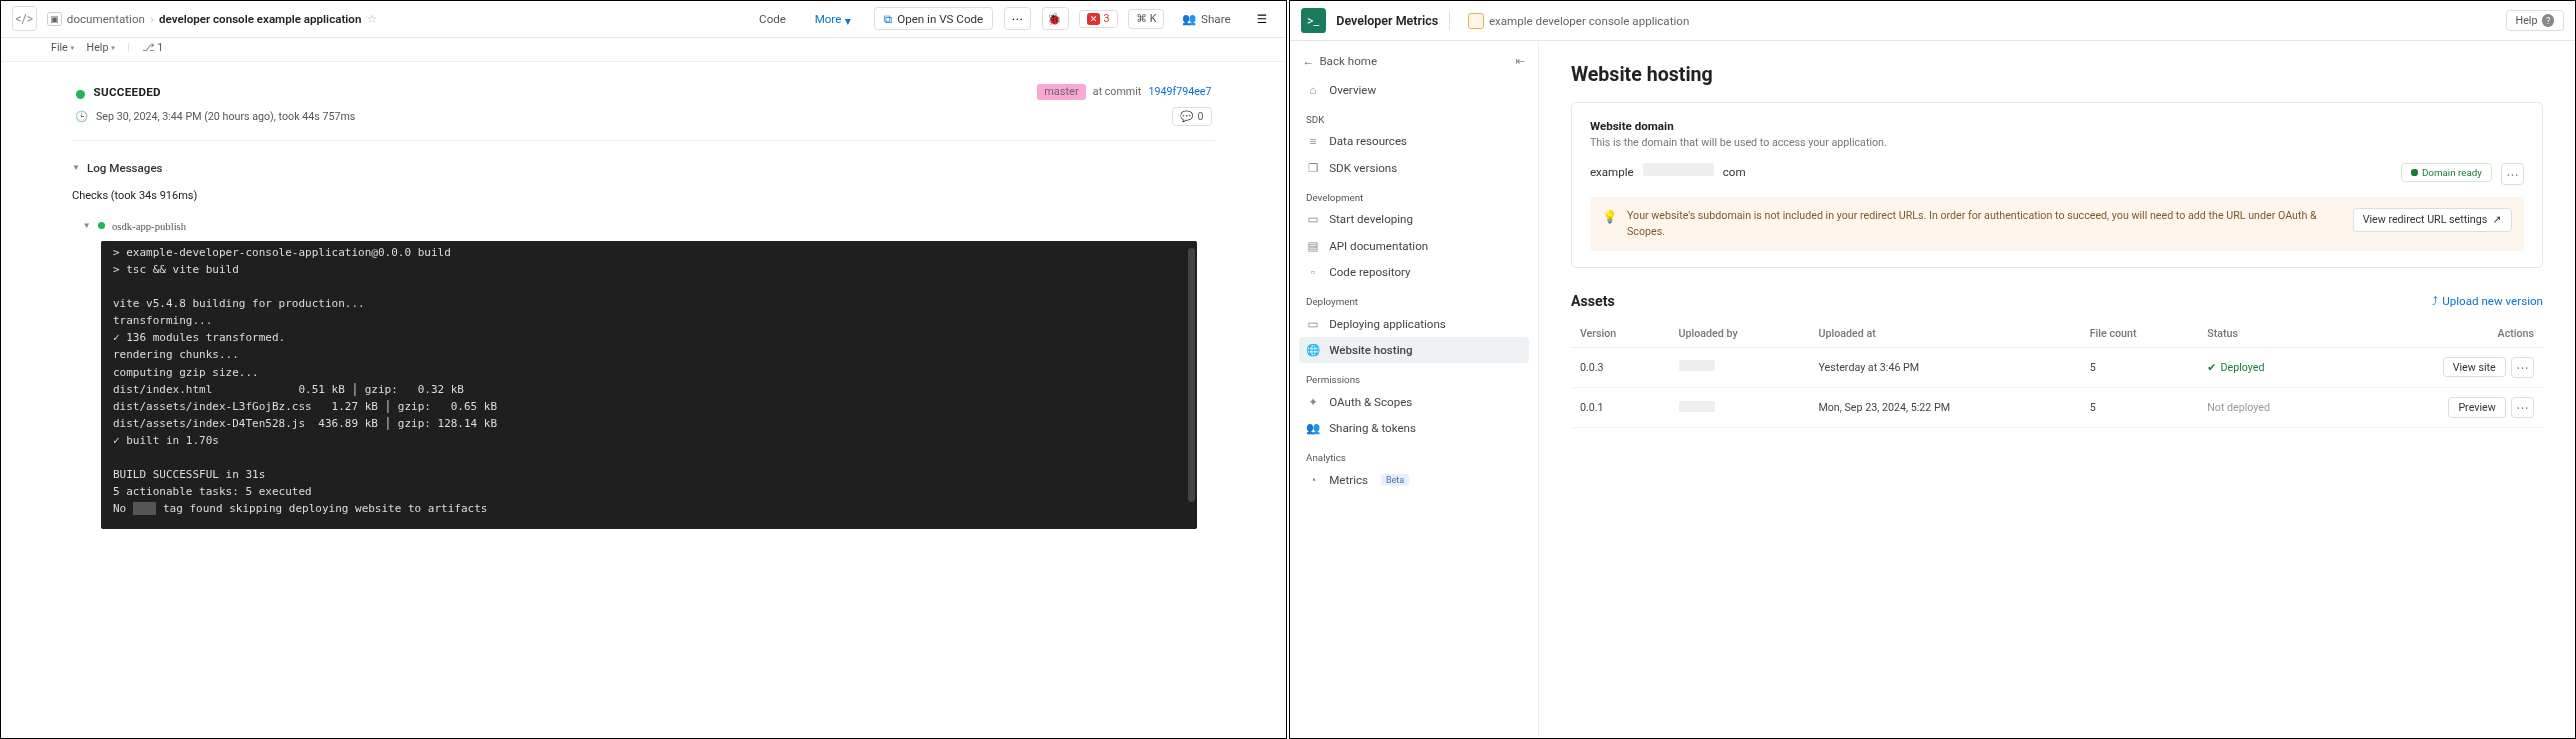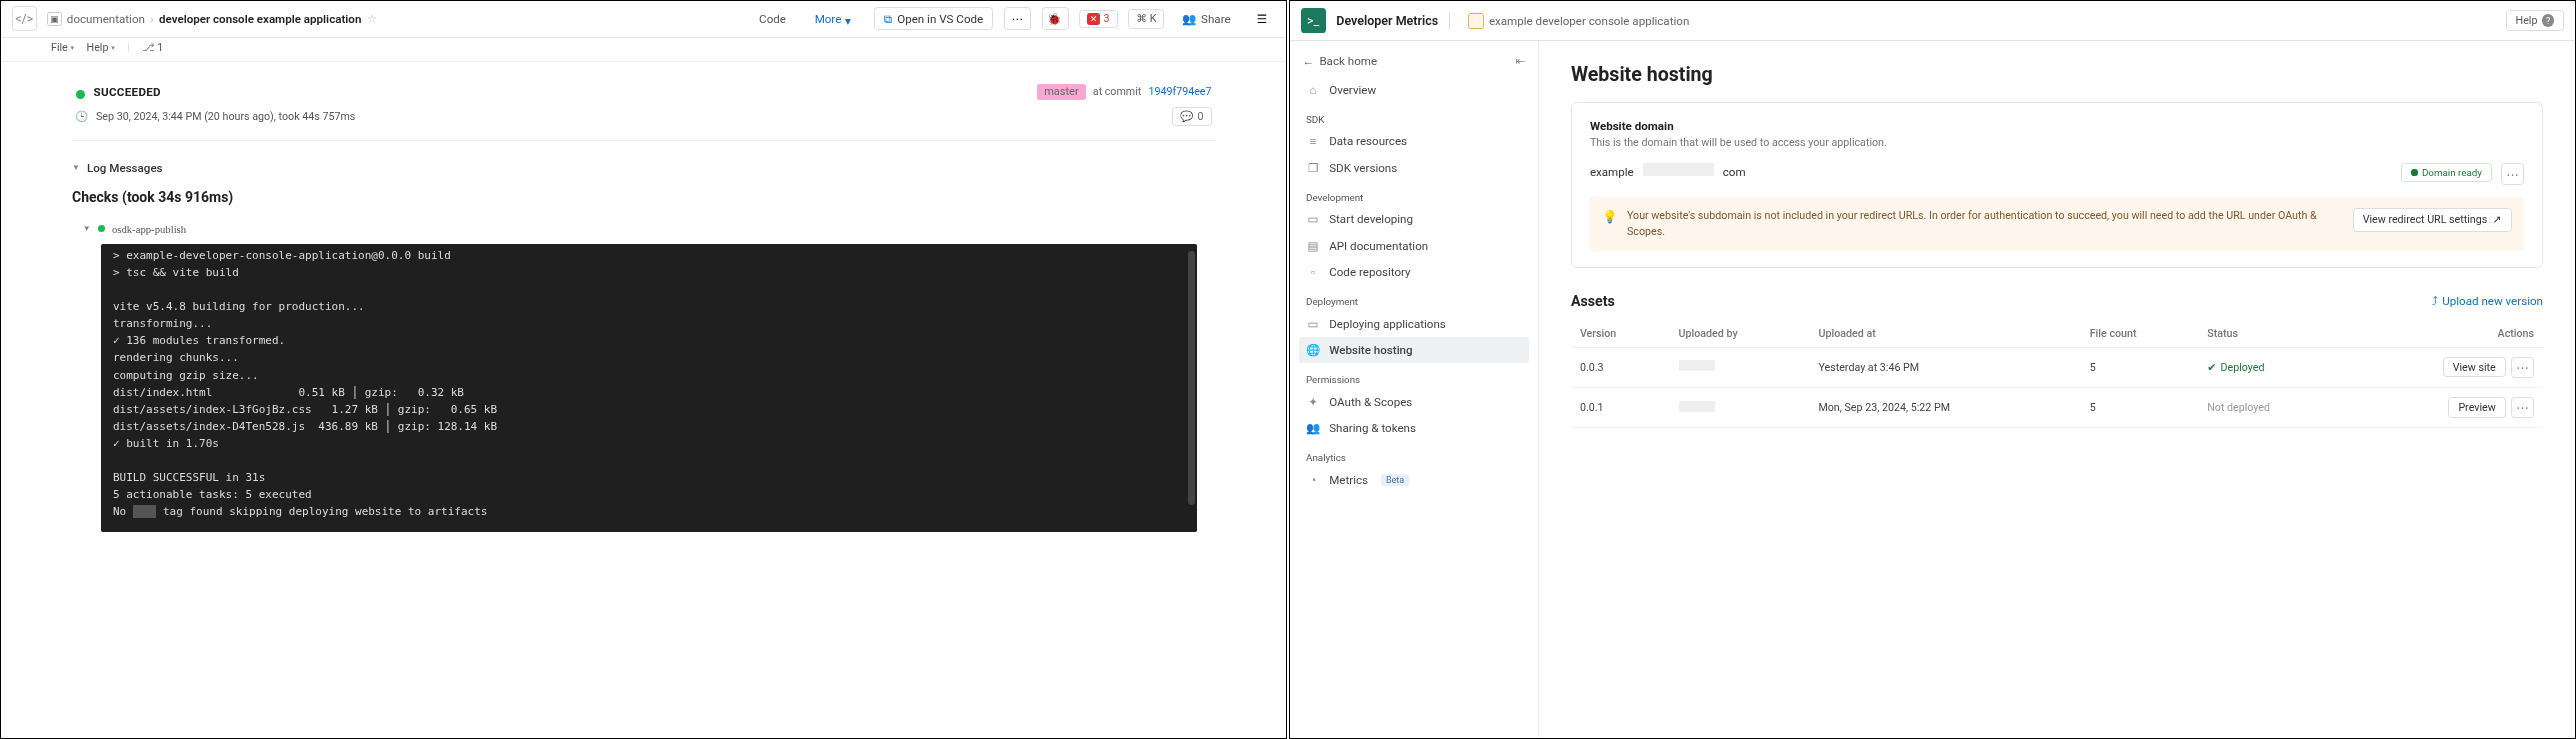--- a/index.html
+++ b/index.html
@@ -42,21 +42,21 @@
 .commit-info{display:flex;align-items:center;gap:7.1px;font-size:10.7px;color:#666}
 .branch-pill{background:#f9a8d4;padding:1.8px 7.1px;border-radius:2.7px;font-size:11px;color:#666}
 .commit-link{color:#0a72d4}
 .time-row{display:flex;align-items:center;justify-content:space-between;padding:7.1px 3.6px 14.2px;border-bottom:0.9px solid #eee;margin-bottom:14.2px}
 .time-left{display:flex;align-items:center;gap:7.1px;font-size:10.7px;color:#555}
 .comment-pill{border:0.9px solid #ddd;border-radius:3.6px;padding:1.8px 7.1px;font-size:10.7px;color:#666;display:flex;align-items:center;gap:3.6px}
 
 .log-section{}
 .log-header{display:flex;align-items:center;gap:7.1px;font-size:11.6px;color:#333;padding:5.3px 0;font-weight:500}
 .log-header .tri{font-size:8px;color:#888}
-.checks-line{font-size:14px;font-weight:700;color:#222;padding:9px 0 12.5px}
+.checks-line{font-size:11px;font-weight:400;color:#222;padding:9px 0 12.5px}
 .log-sub{display:flex;align-items:center;gap:7.1px;font-size:10.7px;color:#555;padding:5.3px 10.7px}
 .log-sub .tri{font-size:8px;color:#888}
 .log-sub .dot{width:7.1px;height:7.1px;border-radius:50%;background:#1db855}
 .terminal{background:#1f1f1f;color:#ddd;font-family:Menlo,Consolas,monospace;font-size:11px;line-height:1.55;padding:3.6px 12.5px 12.5px;margin:3.6px 18px 18px 28.5px;border-radius:1.8px;white-space:pre;position:relative}
 .terminal .redact{background:#555;color:#555;padding:0 1.8px}
 .terminal-scroll{position:absolute;right:1.8px;top:7.1px;bottom:27px;width:7.1px;background:#444;border-radius:3.6px}
 
 
 .right-header{display:flex;align-items:center;padding:7.1px 10.7px;border-bottom:0.9px solid #e5e5e5;gap:10.7px}
 .dc-logo{width:25px;height:25px;background:#1a7a5e;border-radius:3.6px;display:flex;align-items:center;justify-content:center;color:#fff;font-size:12.5px}

